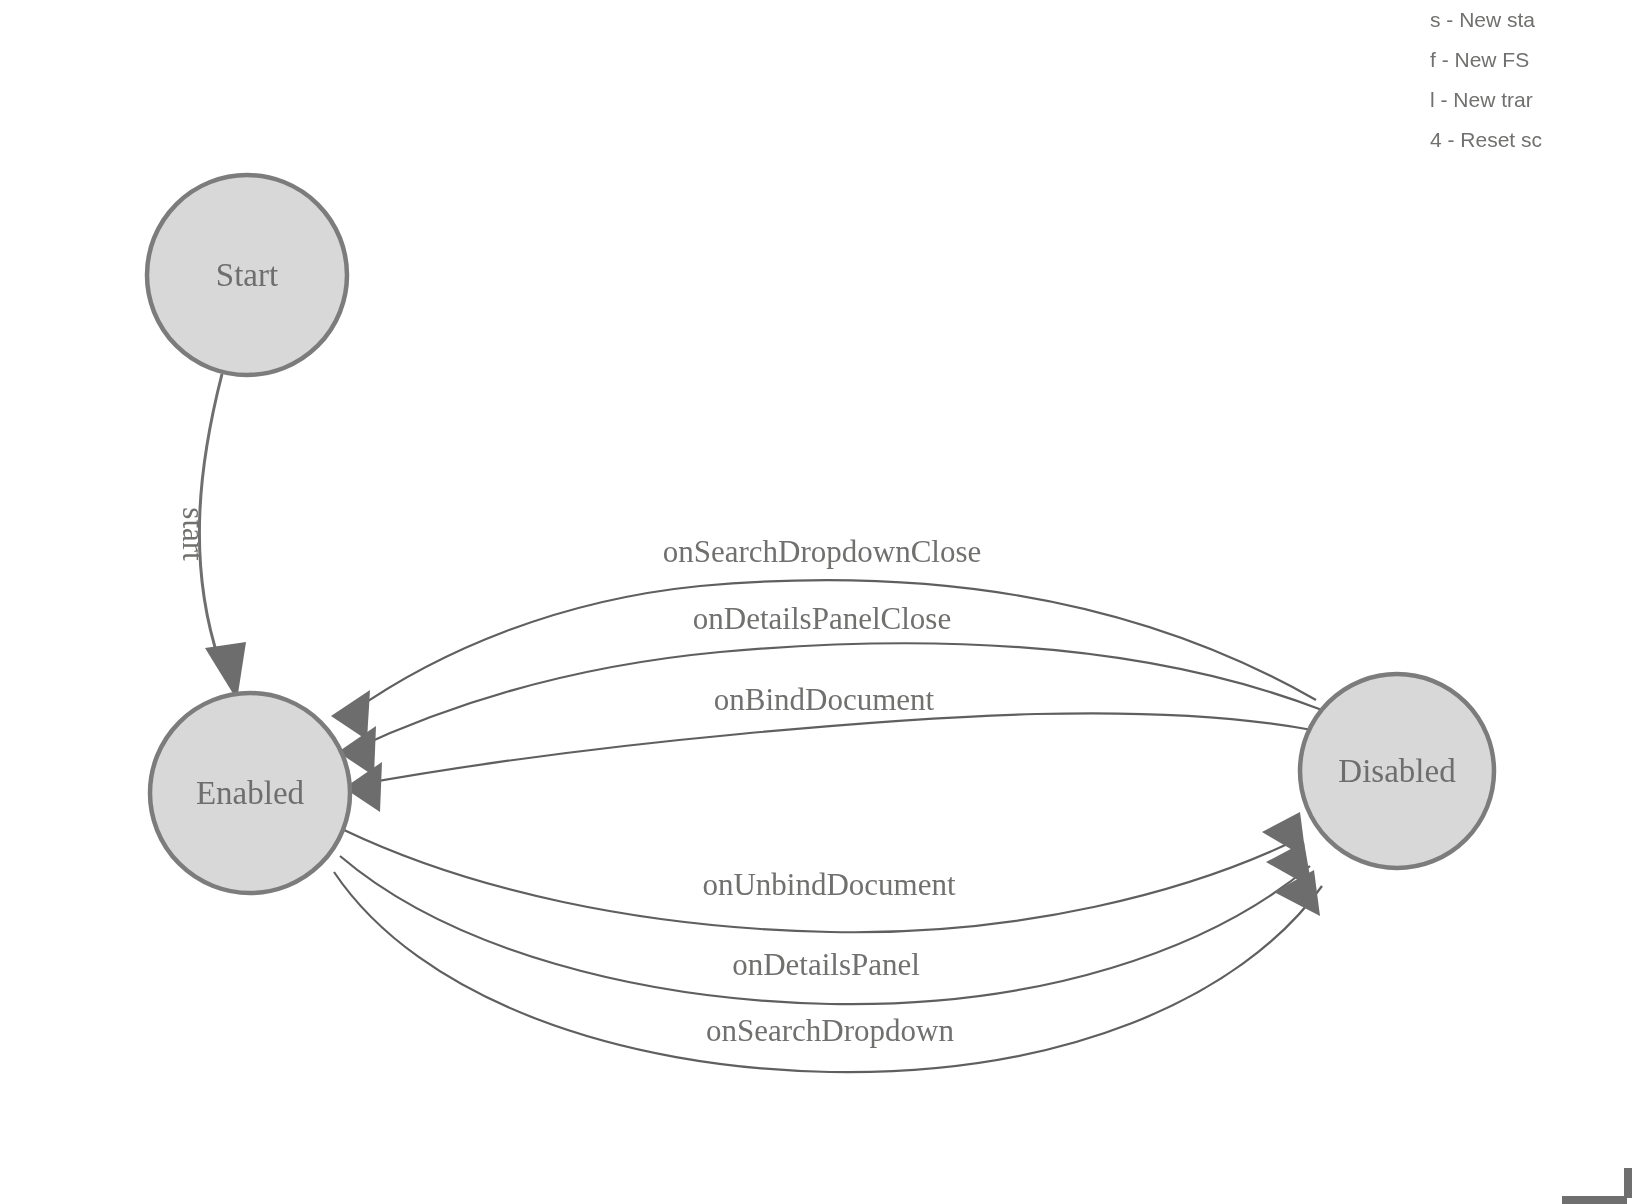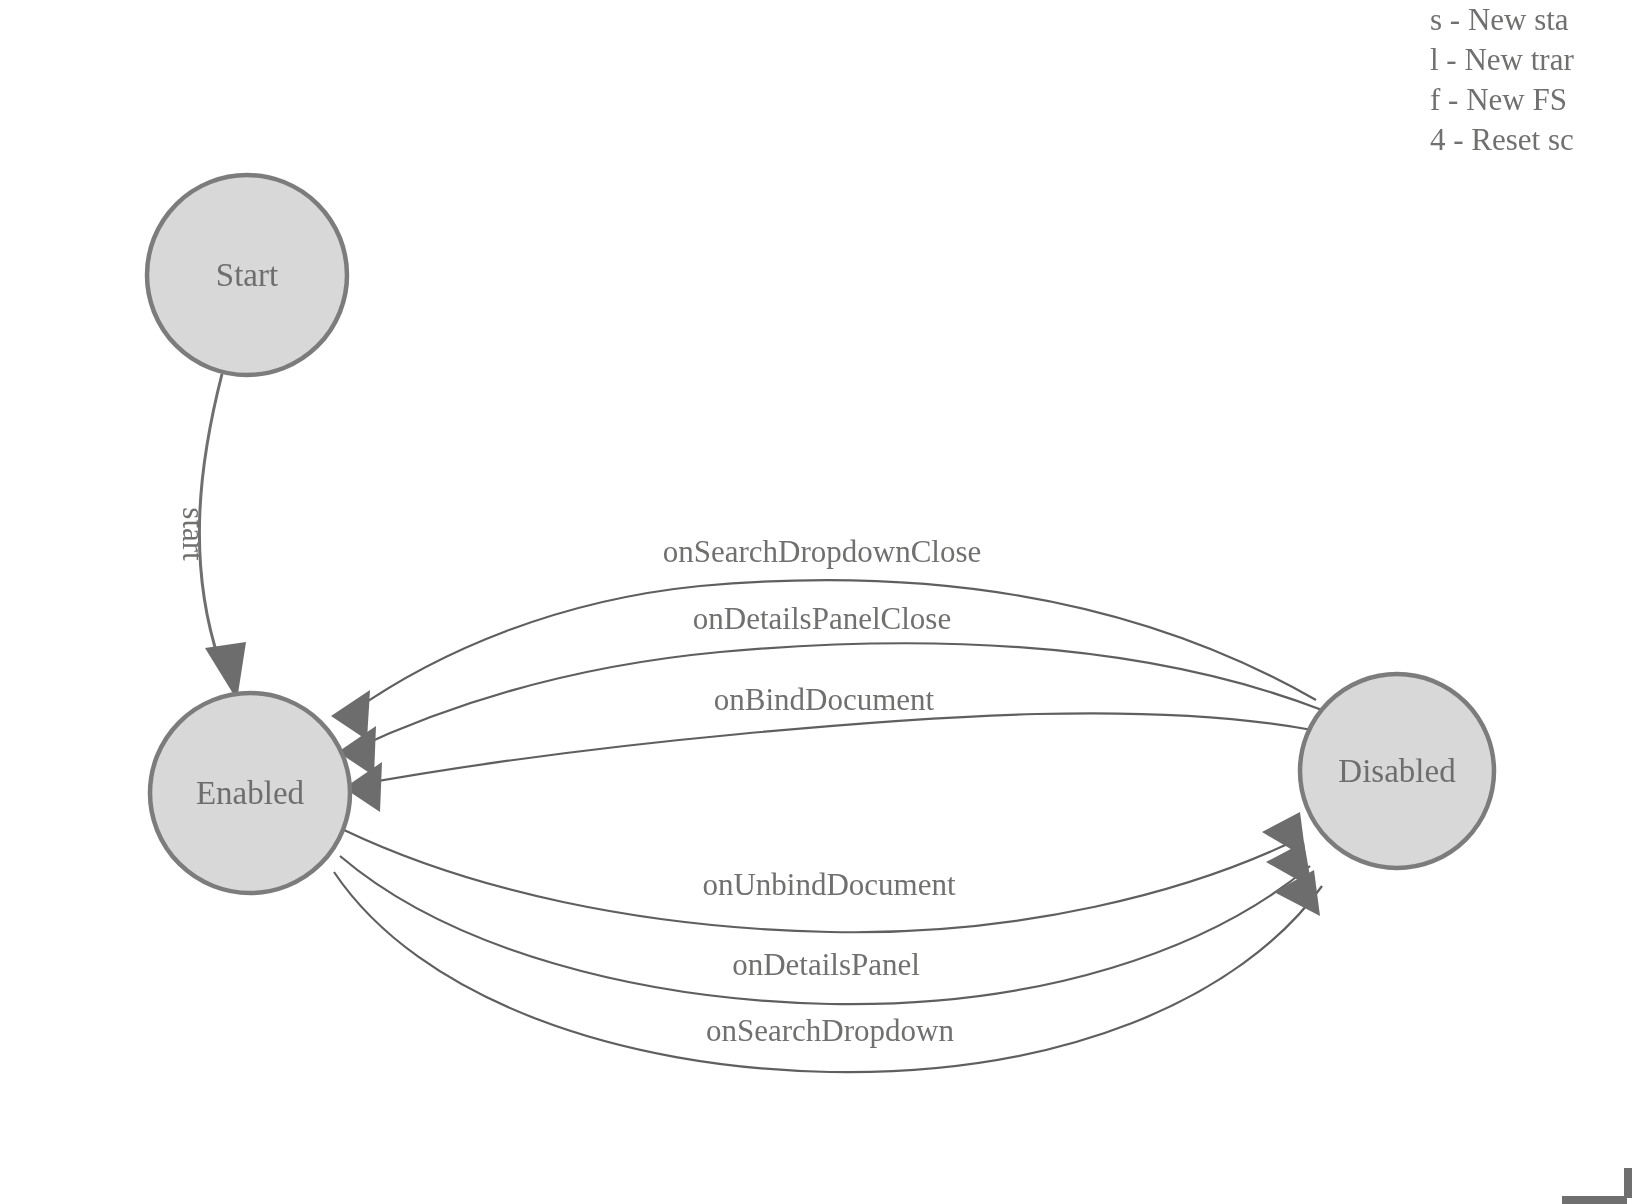--- a/index.html
+++ b/index.html
@@ -61,22 +61,22 @@
   #help-overlay {
     position: absolute;
     left: 1430px;
     top: 0px;
     width: 202px;
     overflow: hidden;
     white-space: nowrap;
     pointer-events: auto;
   }
   .help-line {
-    font-family: Liberation Serif, serif;
-    font-size: 31px;
+    font-family: Liberation Sans, sans-serif;
+    font-size: 21px;
     line-height: 40px;
     color: #70706f;
     white-space: nowrap;
   }
   #scrollbar-vertical {
     position: absolute;
     right: 0px;
     top: 1168px;
     width: 8px;
     height: 30px;
@@ -159,21 +159,21 @@
     <text class="edge-label" x="829" y="884" text-anchor="middle" dominant-baseline="central">onUnbindDocument</text>
 
     <text class="edge-label" x="826" y="964" text-anchor="middle" dominant-baseline="central">onDetailsPanel</text>
 
     <text class="edge-label" x="830" y="1030" text-anchor="middle" dominant-baseline="central">onSearchDropdown</text>
 
   </svg>
 
   <div id="help-overlay">
     <div class="help-line">s - New sta</div>
+    <div class="help-line">f - New FS</div>
     <div class="help-line">l - New trar</div>
-    <div class="help-line">f - New FS</div>
     <div class="help-line">4 - Reset sc</div>
   </div>
 
   <div id="scrollbar-vertical"></div>
   <div id="scrollbar-horizontal"></div>
 
 </div>
 
 </body></html>

